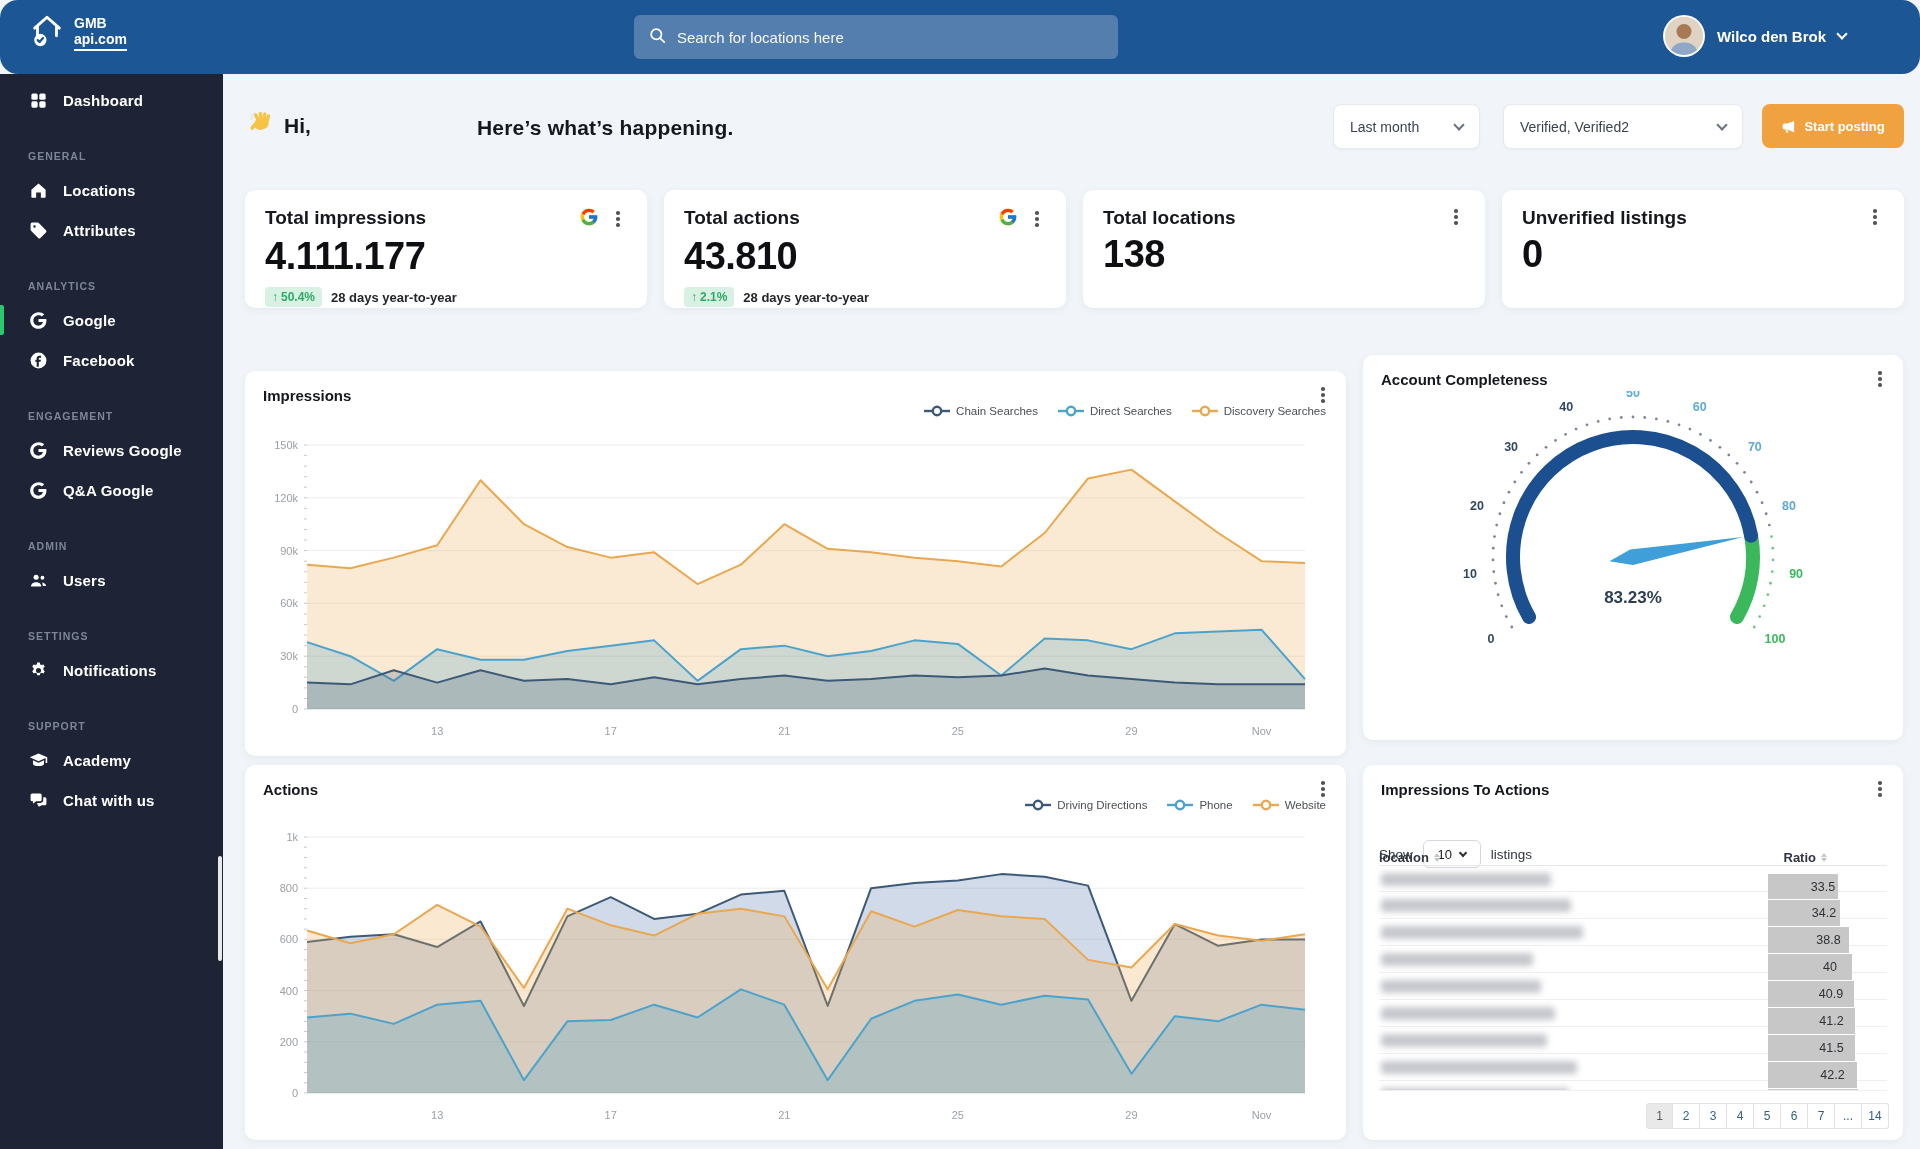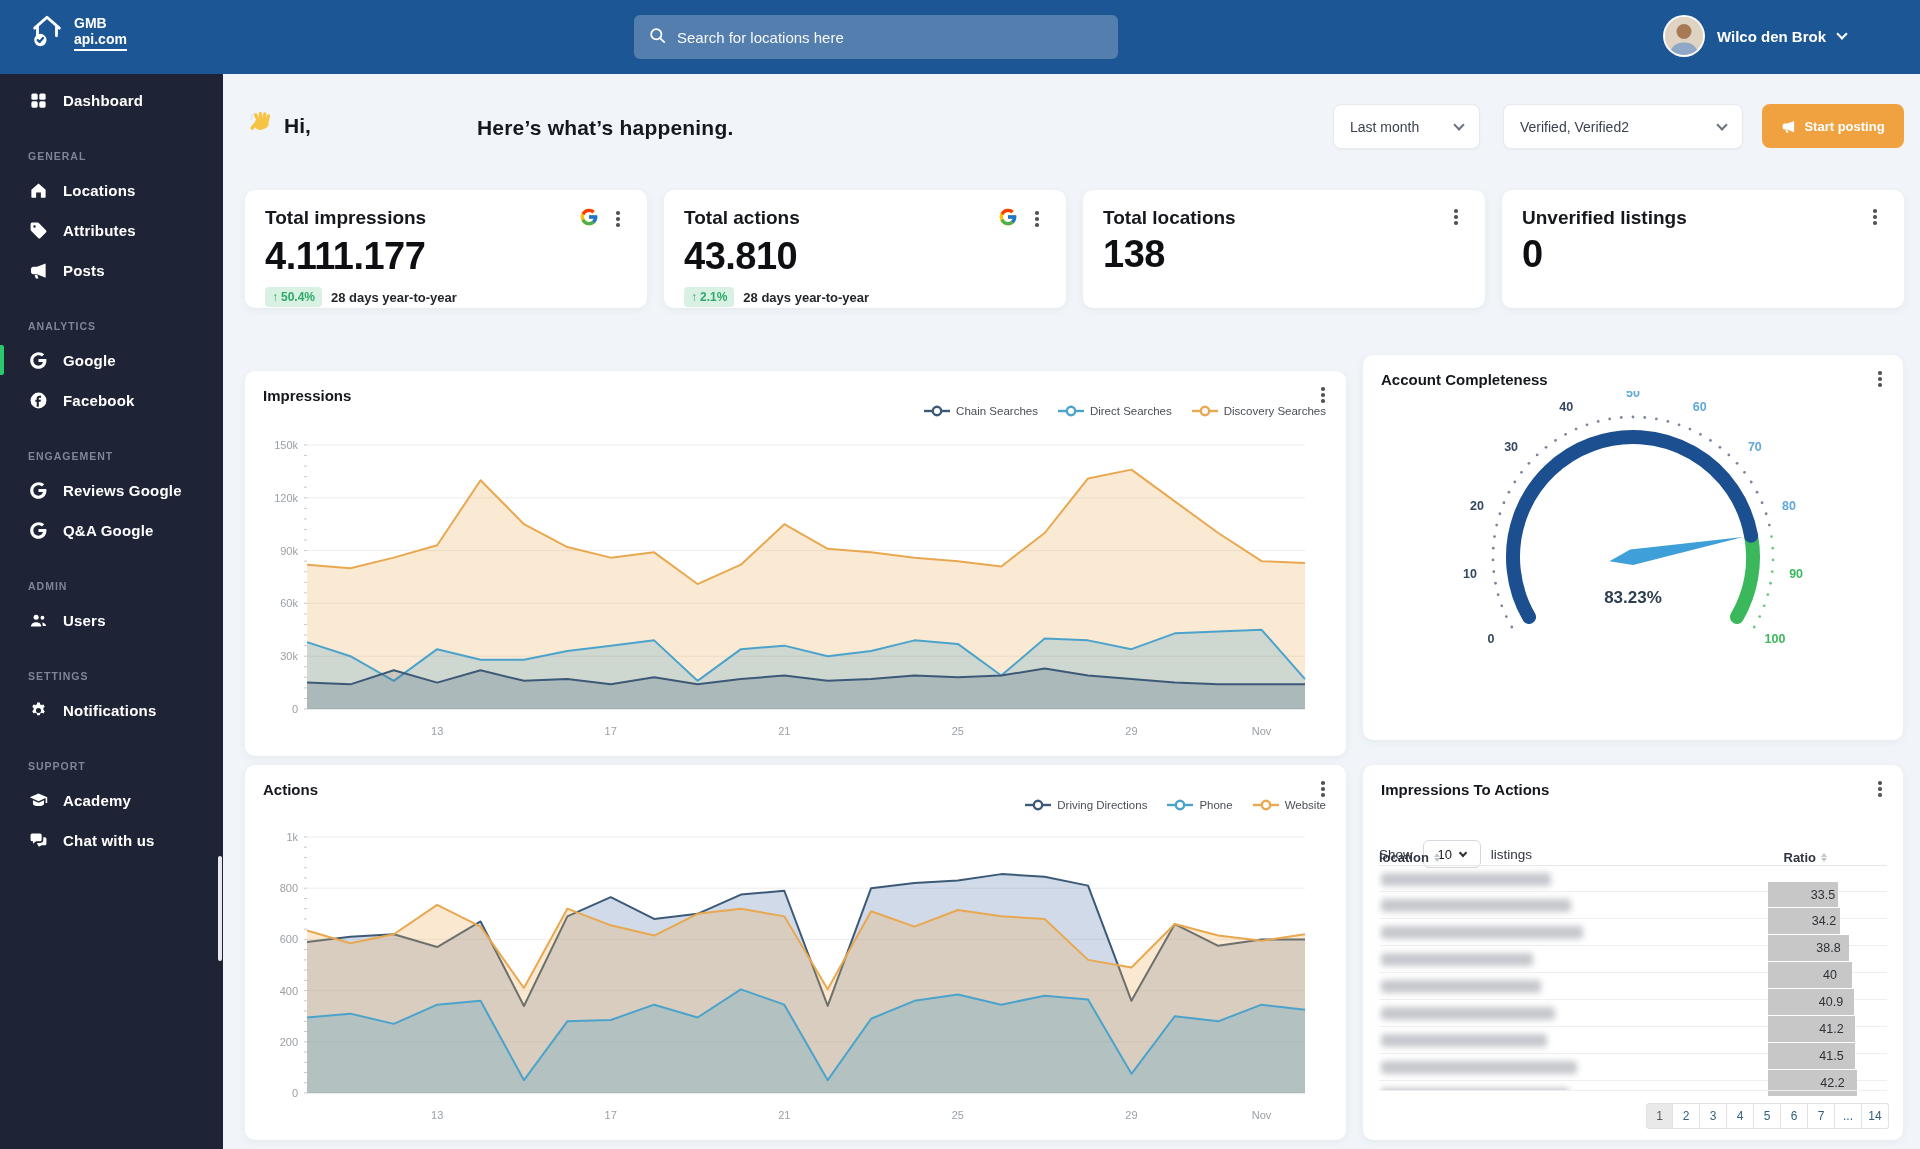--- a/index.html
+++ b/index.html
@@ -1,21 +1,21 @@
 <!DOCTYPE html>
 <html><head>
 <meta charset="utf-8">
 <style>
   * { margin:0; padding:0; box-sizing:border-box; }
   html,body { width:1920px; height:1149px; overflow:hidden; }
   body { font-family:"Liberation Sans", sans-serif; background:#f1f5f9; position:relative; }
   #app { position:relative; width:1920px; height:1149px; }
 
   
-  .topbar { position:absolute; left:0; top:0; width:1920px; height:74px; background:#1d5694; z-index:5; }
+  .topbar { position:absolute; left:0; top:0; width:1920px; height:74px; background:#1d5694; z-index:5;border-radius:18px; }
   .logo { position:absolute; left:28px; top:12px; display:flex; align-items:center; gap:8px; cursor:pointer; }
   .logo-text { color:#fff; font-weight:bold; font-size:14px; line-height:1.15; }
   .logo-line2 { border-bottom:2px solid #fff; padding-bottom:2px; display:inline-block; }
   .search { position:absolute; left:634px; top:15px; width:484px; height:44px; background:rgba(255,255,255,.24); border-radius:6px; display:flex; align-items:center; padding:16px 14px; gap:10px; }
   .search input { flex:1; background:transparent; border:none; outline:none; color:#fff; font-size:15px; font-family:inherit; }
   .search input::placeholder { color:rgba(255,255,255,.95); }
   .user { position:absolute; left:1663px; top:15px; display:flex; align-items:center; gap:12px; cursor:pointer; }
   .avatar { width:42px; height:42px; border-radius:50%; overflow:hidden; border:2px solid rgba(255,255,255,.9); background:#e8d9c8; }
   .user-name { color:#fff; font-size:15px; font-weight:bold; }
   .chev { width:8px; height:8px; border-right:2px solid #fff; border-bottom:2px solid #fff; transform:rotate(45deg); margin-top:-4px; }
@@ -77,21 +77,21 @@
   .th { display:flex; align-items:center; gap:5px; cursor:pointer; }
   .th-ratio { position:absolute; right:60px; }
   .sort-icon { display:inline-flex; flex-direction:column; gap:1px; }
   .sort-icon i { width:0; height:0; border-left:3.5px solid transparent; border-right:3.5px solid transparent; }
   .sort-icon .up { border-bottom:4px solid #c2c6cc; }
   .sort-icon .dn { border-top:4px solid #c2c6cc; }
   .tbl-rows { position:absolute; left:16px; right:16px; top:100px; }
   .tbl-row { position:relative; height:27px; border-bottom:1px solid #efefef; }
   .tbl-row:first-child { border-top:1px solid #e8e8e8; }
   .blur-bar { position:absolute; left:2px; top:7px; height:13px; border-radius:3px; background:#b7bac0; filter:blur(3px); opacity:.8; }
-  .ratio-cell { position:absolute; left:389px; top:16px; height:100%; background:#c7c7c7; display:flex; align-items:center; justify-content:center; font-size:12.5px; color:#2e3238;padding-left:40px; }
+  .ratio-cell { position:absolute; left:389px; top:8px; height:100%; background:#c7c7c7; display:flex; align-items:center; justify-content:center; font-size:12.5px; color:#2e3238;padding-left:40px; }
   .stub-row { position:relative; height:10px; overflow:hidden; }
   .pagination { position:absolute; right:14px; top:338px; display:flex; }
   .page-btn { min-width:27px; height:26px; border:1px solid #e2e2e2; border-left-width:0; background:#fff; display:flex; align-items:center; justify-content:center; font-size:12px; color:#35607d; cursor:pointer; padding:0 6px; }
   .page-btn:first-child { border-left-width:1px; border-radius:3px 0 0 3px; }
   .page-btn:last-child { border-radius:0 3px 3px 0; }
   .page-btn.active { background:#e9e9e9; color:#55585c; }
 </style>
 </head>
 <body>
 
@@ -157,29 +157,20 @@
           </span>
           <span class="side-label">Locations</span>
         </div>
         <div class="side-item">
           <span class="side-icon">
             <svg viewBox="0 0 24 24" fill="currentColor">
               <path d="M21.4 11.6 12.4 2.6A2 2 0 0 0 11 2H4a2 2 0 0 0-2 2v7c0 .53.21 1.04.59 1.41l9 9a2 2 0 0 0 2.82 0l7-7a2 2 0 0 0 0-2.81ZM7 8.5A1.5 1.5 0 1 1 8.5 7 1.5 1.5 0 0 1 7 8.5Z"></path>
             </svg>
           </span>
           <span class="side-label">Attributes</span>
-        </div>
-        <div class="side-item">
-          <span class="side-icon">
-            <svg viewBox="0 0 24 24" fill="currentColor">
-              <path d="M21 3v18l-11-4.2H6a3.5 3.5 0 0 1-3.5-3.5v-2.6A3.5 3.5 0 0 1 6 7.2h4Z"></path>
-              <path d="M7.2 17.6 8.6 22h3.3l-1.5-4.6Z"></path>
-            </svg>
-          </span>
-          <span class="side-label">Posts</span>
         </div>
         <div class="section-title">ANALYTICS</div>
         <div class="side-item">
           <span class="active-bar"></span>
           <span class="side-icon">
             <svg viewBox="0 0 48 48" fill="currentColor">
               <path d="M24 20v8h11.3C33.7 33.9 29.3 37 24 37c-7.2 0-13-5.8-13-13s5.8-13 13-13c3.3 0 6.3 1.2 8.6 3.2l5.9-5.9C34.8 4.9 29.7 3 24 3 12.4 3 3 12.4 3 24s9.4 21 21 21c10.5 0 20-7.6 20-21 0-1.4-.1-2.7-.4-4Z"></path>
             </svg>
           </span>
           <span class="side-label">Google</span>

